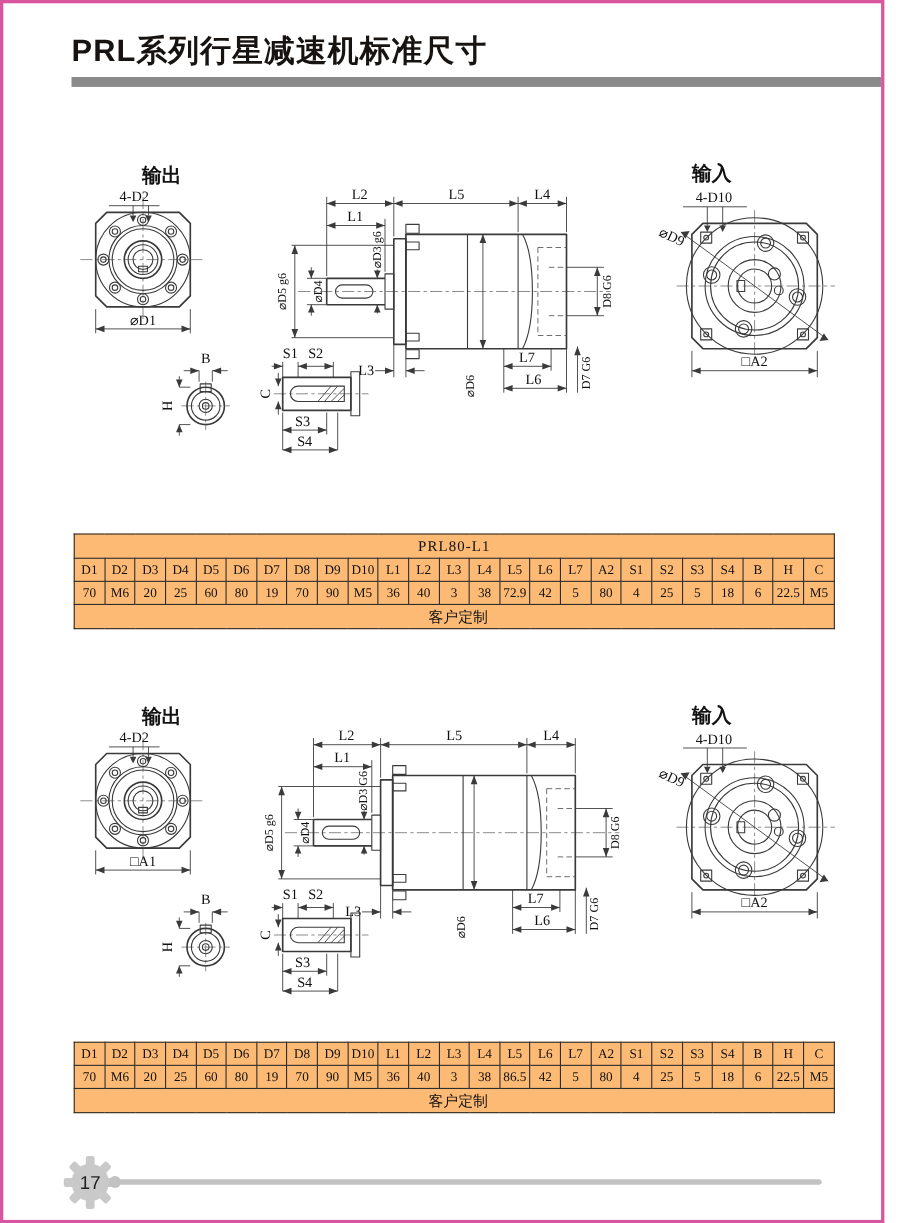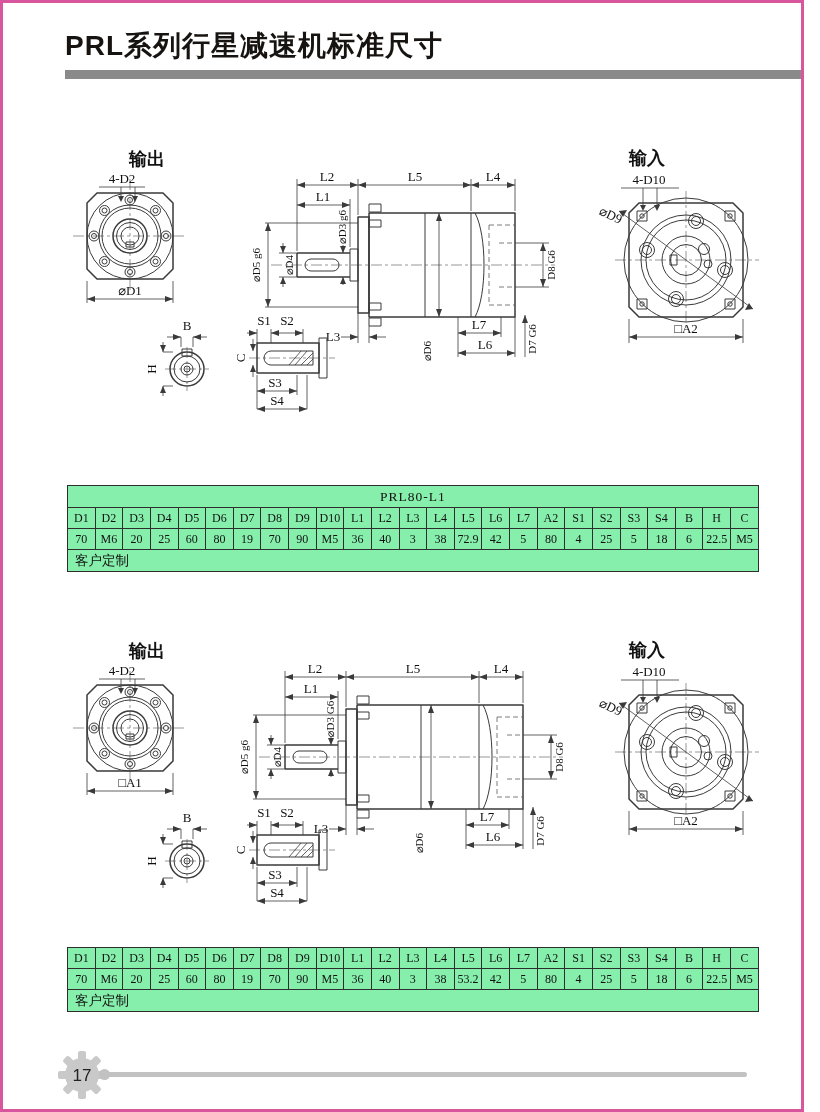--- a/index.html
+++ b/index.html
@@ -26,26 +26,26 @@
   .ln{fill:none;stroke:#3a3a3a;stroke-width:1;stroke-linejoin:round;}
   .lw{stroke-width:1.5;}
   .dim{fill:none;stroke:#3a3a3a;stroke-width:0.8;}
   .cl{fill:none;stroke:#6a6a6a;stroke-width:0.7;stroke-dasharray:11 3 3 3;}
   .hid{fill:none;stroke:#5a5a5a;stroke-width:0.8;stroke-dasharray:5 3;}
   .ar{fill:#3a3a3a;stroke:none;}
   svg text{font-family:"Liberation Serif",serif;font-size:13px;fill:#101010;text-anchor:middle;}
   svg text.dts{font-size:11px;}
 
   table.dim-table{position:absolute;left:64px;width:692px;border-collapse:collapse;
-        table-layout:fixed;font-family:"Liberation Serif",serif;background:#86efac;}
+        table-layout:fixed;font-family:"Liberation Serif",serif;background:#fdba74;}
   .tbl-1{top:482px;} .tbl-2{top:944px;}
   .dim-table td{border:1px solid #2e2e2e;text-align:center;font-size:12px;
         padding:1px 0;height:18px;overflow:hidden;white-space:nowrap;color:#111;}
   .dim-table td.t-title{font-size:13.5px;height:19px;letter-spacing:1px;}
-  .dim-table td.t-foot{text-align:left;padding-left:7px;font-size:13.5px;height:19px;}
+  .dim-table td.t-foot{text-align:center;padding-left:7px;font-size:13.5px;height:19px;}
 
   .pgear{position:absolute;left:54px;top:1047px;}
   .fdot{position:absolute;left:96px;top:1066px;width:11px;height:11px;border-radius:50%;background:#c2c2c2;}
   .fline{position:absolute;left:104px;top:1069px;width:640px;height:5px;background:#c2c2c2;border-radius:3px;}
 </style>
 </head>
 <body>
 
 <div class="page">
 
@@ -592,21 +592,21 @@
           <td>60</td>
           <td>80</td>
           <td>19</td>
           <td>70</td>
           <td>90</td>
           <td>M5</td>
           <td>36</td>
           <td>40</td>
           <td>3</td>
           <td>38</td>
-          <td>53.2</td>
+          <td>86.5</td>
           <td>42</td>
           <td>5</td>
           <td>80</td>
           <td>4</td>
           <td>25</td>
           <td>5</td>
           <td>18</td>
           <td>6</td>
           <td>22.5</td>
           <td>M5</td>

